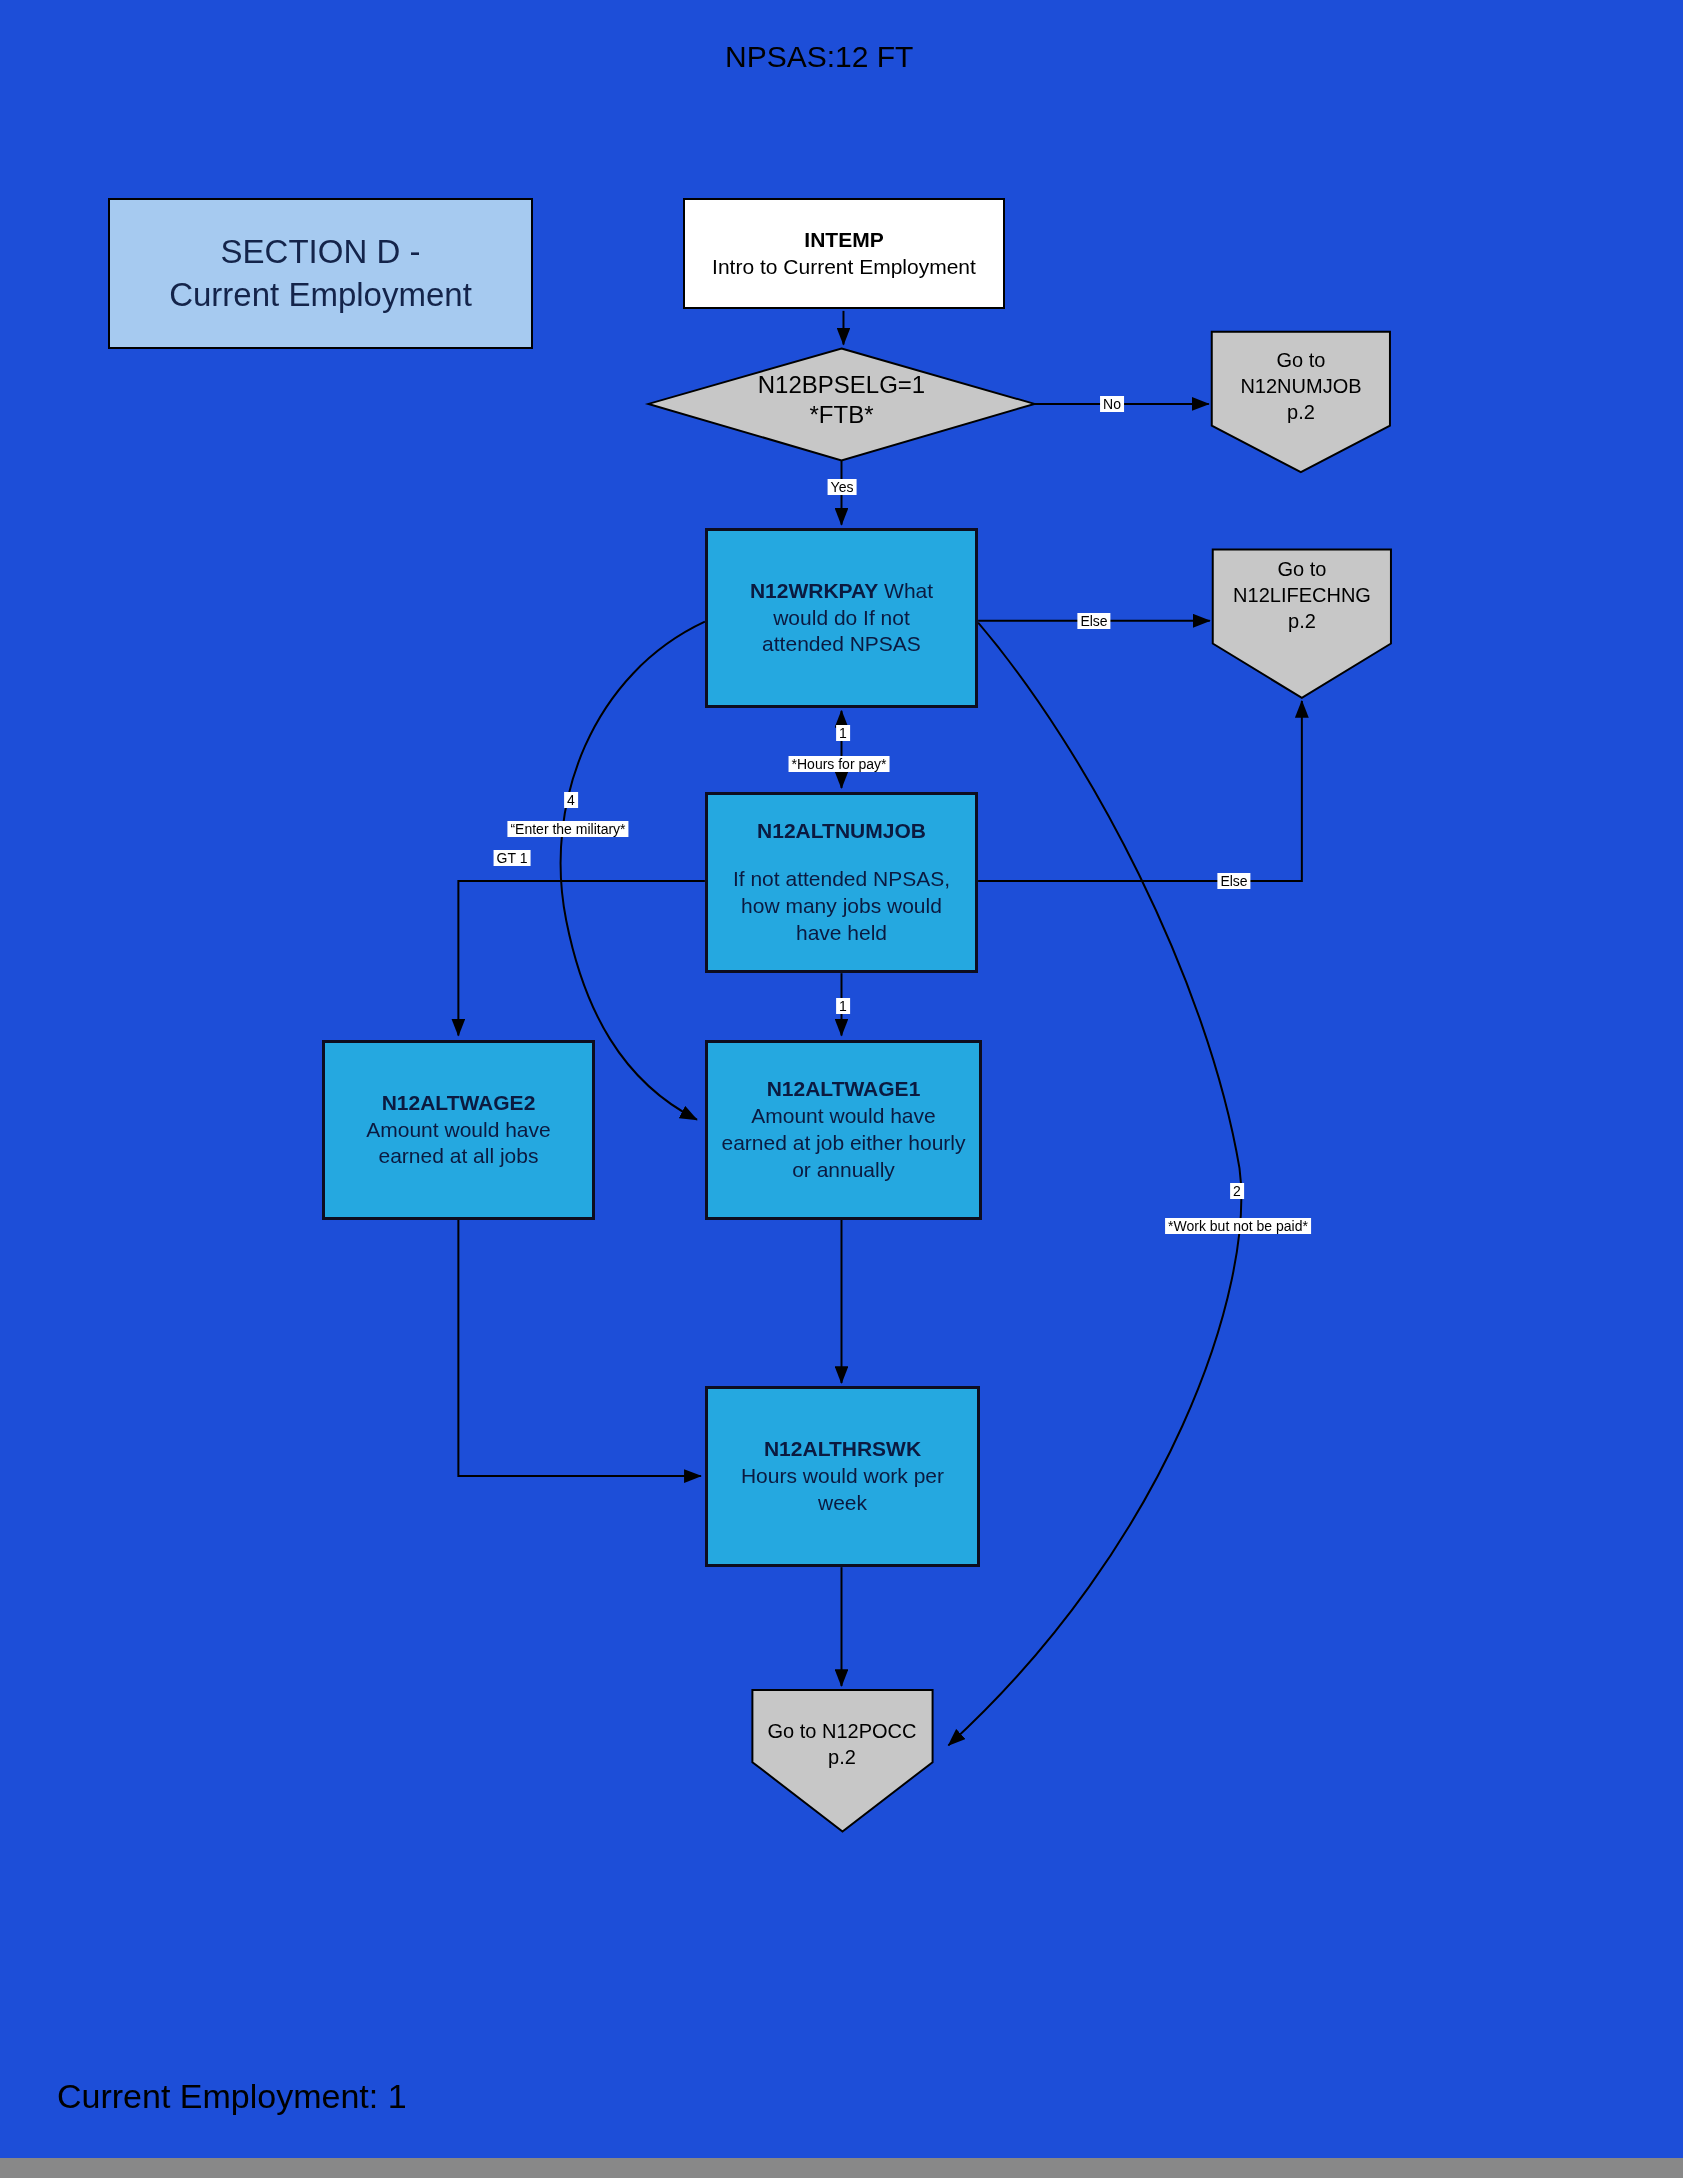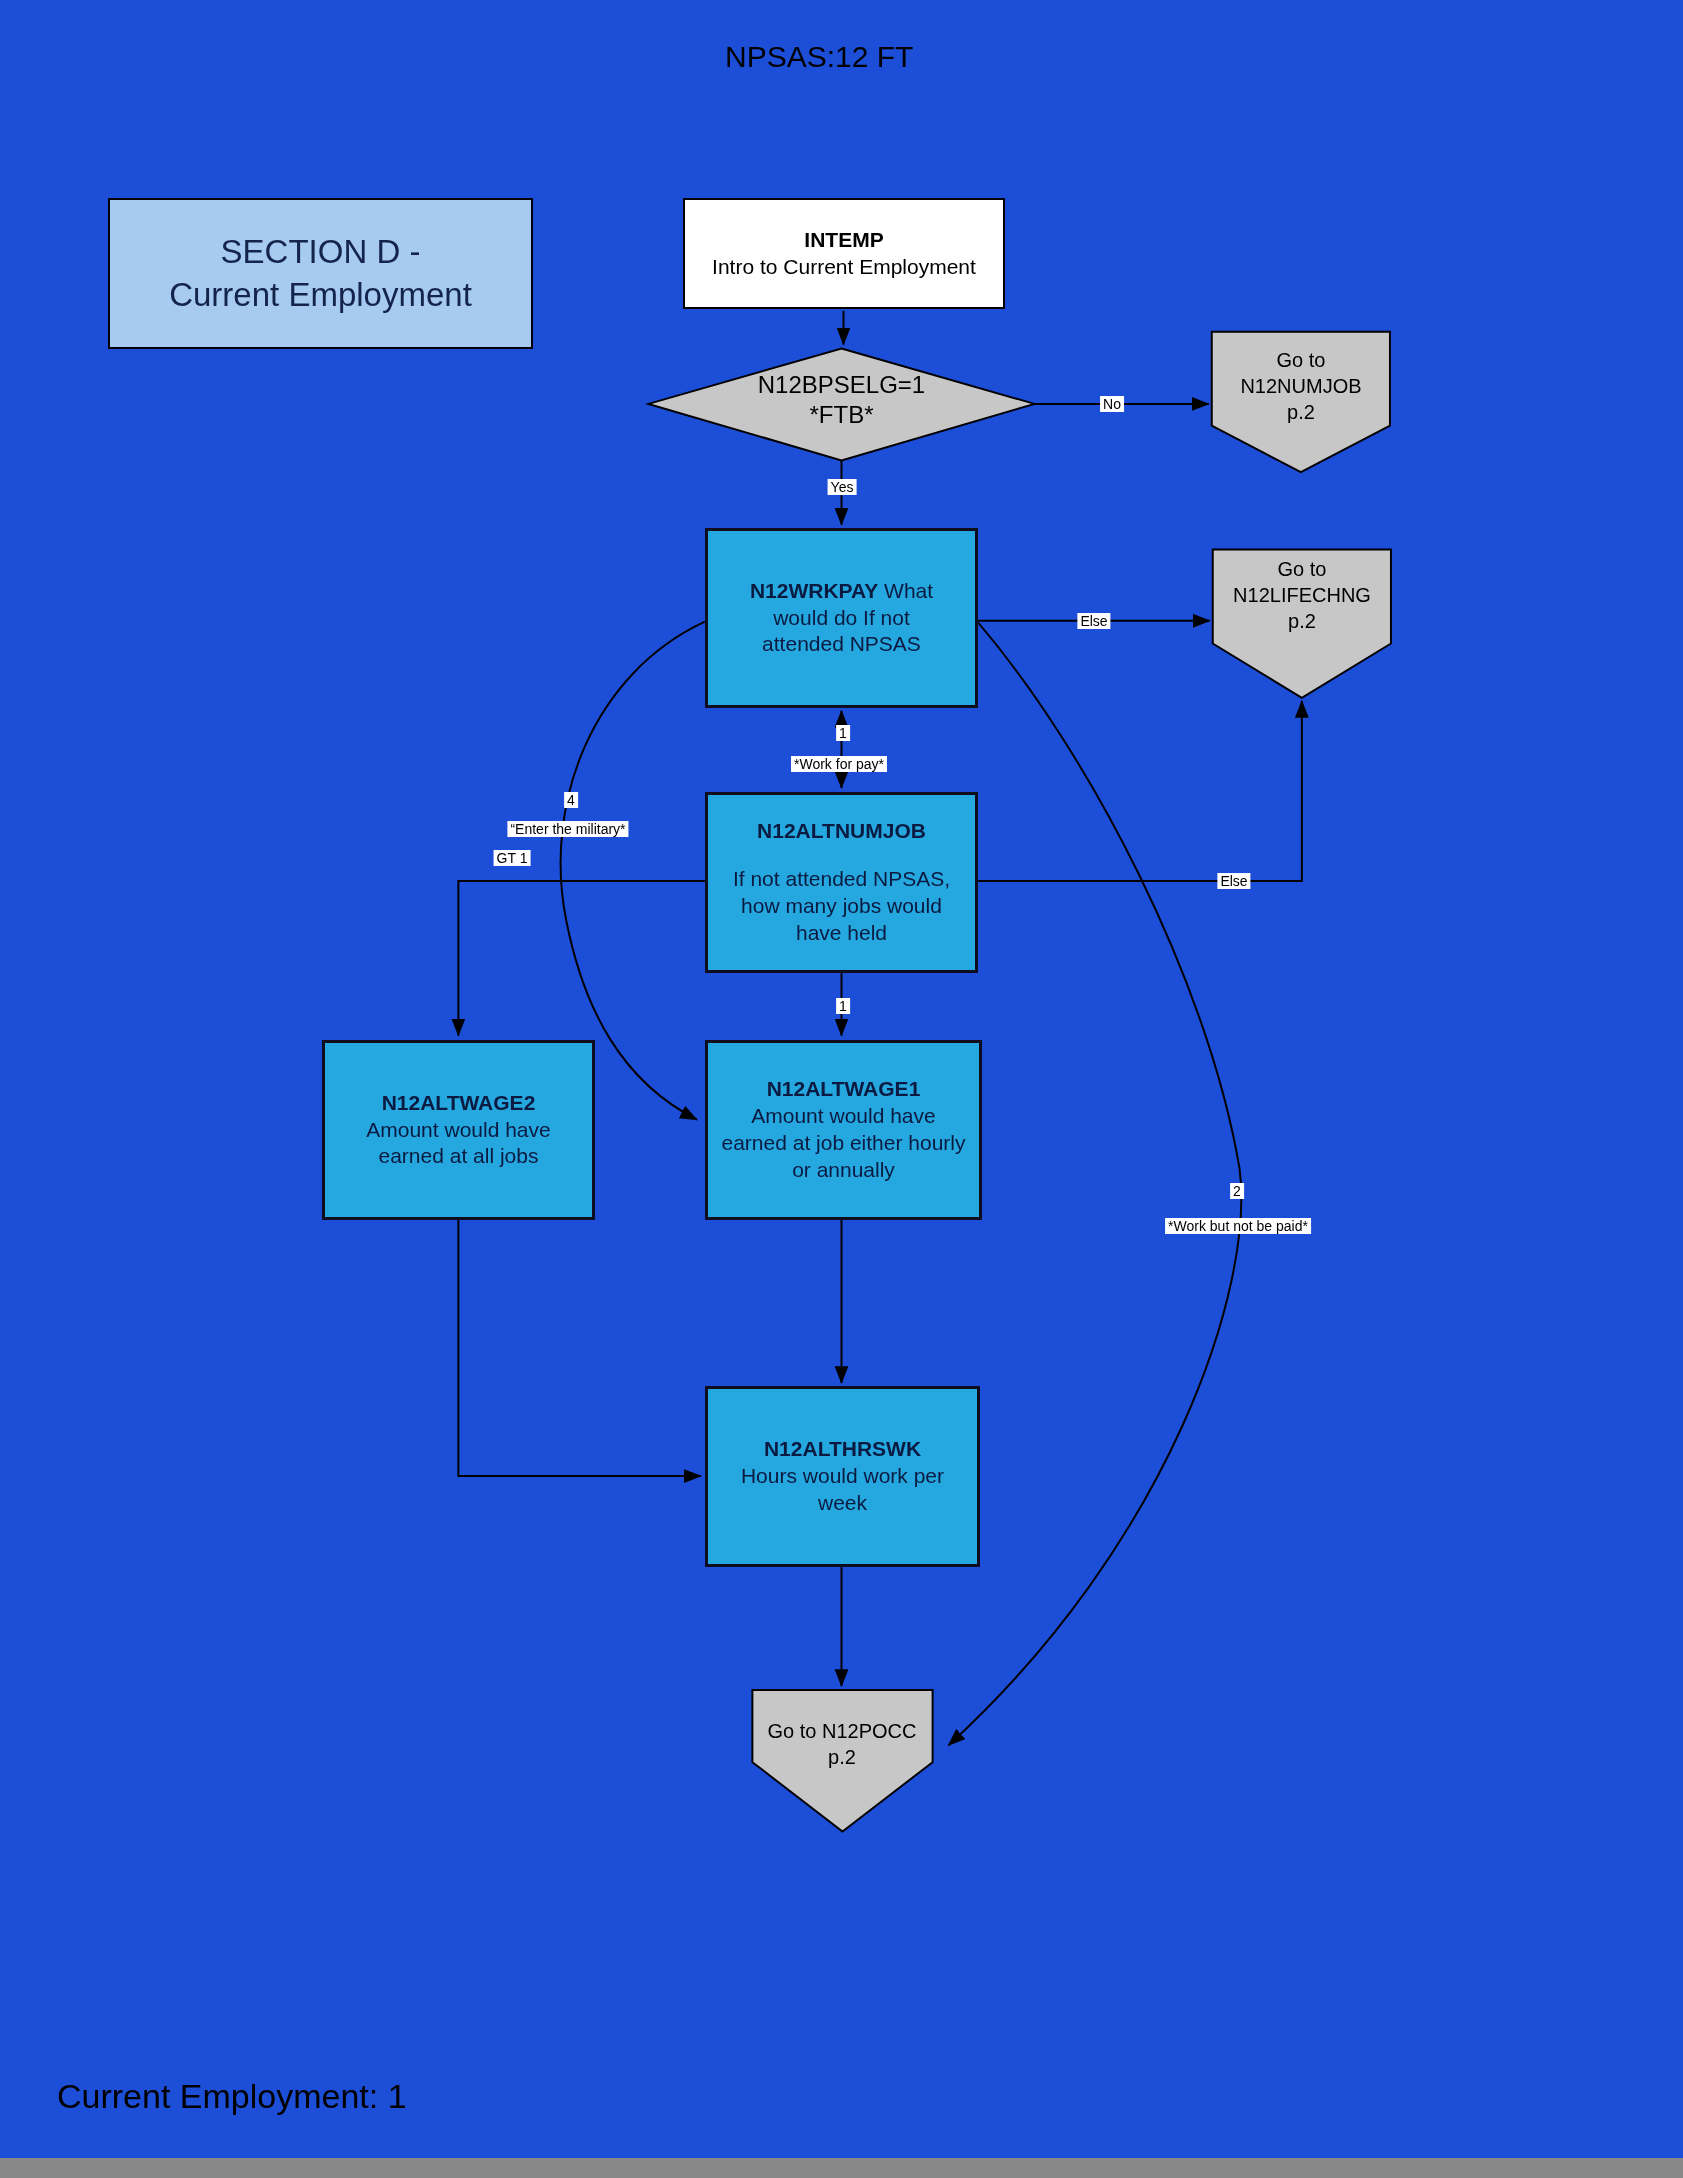--- a/index.html
+++ b/index.html
@@ -135,21 +135,21 @@
     <div class="preline">Hours would work per
 week</div>
   </div>
 
   <span class="elabel" style="left:1112px;top:404px;">No</span>
   <span class="elabel" style="left:842px;top:487px;">Yes</span>
   <span class="elabel" style="left:1094px;top:621px;">Else</span>
   <span class="elabel" style="left:1234px;top:881px;">Else</span>
   <span class="elabel" style="left:512px;top:858px;">GT 1</span>
   <span class="elabel" style="left:843px;top:733px;">1</span>
-  <span class="elabel" style="left:839px;top:764px;">*Work for pay*</span>
+  <span class="elabel" style="left:839px;top:764px;">*Hours for pay*</span>
   <span class="elabel" style="left:571px;top:800px;">4</span>
   <span class="elabel" style="left:568px;top:829px;">“Enter the military*</span>
   <span class="elabel" style="left:843px;top:1006px;">1</span>
   <span class="elabel" style="left:1237px;top:1191px;">2</span>
   <span class="elabel" style="left:1238px;top:1226px;">*Work but not be paid*</span>
 
   <div class="footer-text">Current Employment: 1</div>
 
 </div>
 

